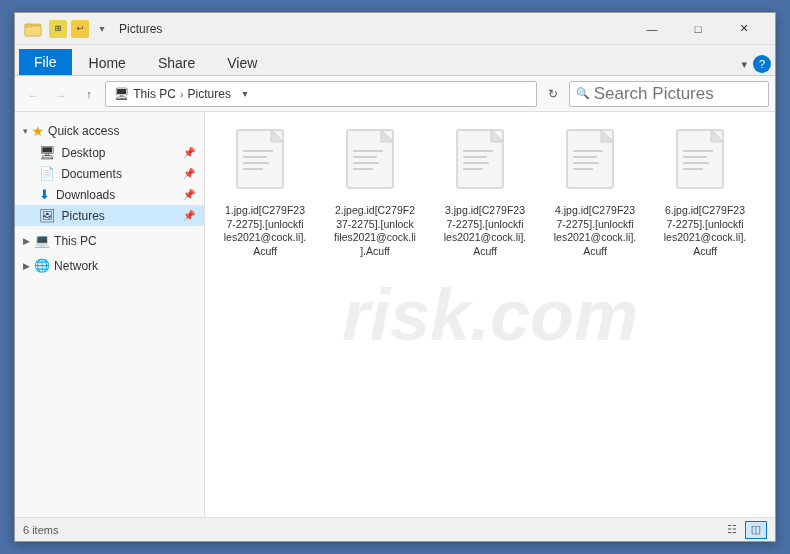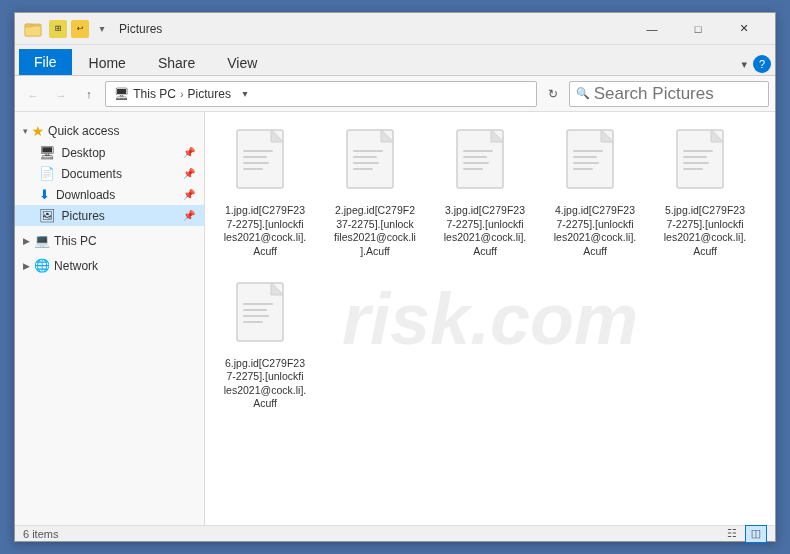--- a/index.html
+++ b/index.html
@@ -253,21 +253,21 @@
     }
     .file-icon svg { width: 64px; height: 72px; }
     .file-name {
       font-size: 10.5px;
       color: #333;
       line-height: 1.3;
       word-break: break-word;
     }
     
     .statusbar {
-      height: 16px;
+      height: 24px;
       background: #f0f0f0;
       border-top: 1px solid #ddd;
       display: flex;
       align-items: center;
       padding: 0 8px;
       font-size: 11px;
       color: #555;
     }
     .statusbar-right {
       margin-left: auto;
@@ -456,35 +456,20 @@
           <div class="file-item">
             <div class="file-icon"><svg viewBox="0 0 64 72" fill="none" xmlns="http://www.w3.org/2000/svg">
     <rect x="4" y="2" width="46" height="58" rx="2" fill="#f5f5f5" stroke="#d0d0d0" stroke-width="1.5"></rect>
     <path d="M38 2 L50 14" stroke="#d0d0d0" stroke-width="1.5"></path>
     <path d="M38 2 L38 14 L50 14" fill="#e0e0e0" stroke="#d0d0d0" stroke-width="1"></path>
     <rect x="10" y="22" width="30" height="2" rx="1" fill="#d0d0d0"></rect>
     <rect x="10" y="28" width="24" height="2" rx="1" fill="#d0d0d0"></rect>
     <rect x="10" y="34" width="26" height="2" rx="1" fill="#d0d0d0"></rect>
     <rect x="10" y="40" width="20" height="2" rx="1" fill="#d0d0d0"></rect>
   </svg></div>
-            <div class="file-name">5.jpg.id[C279F23
-7-2275].[unlockfi
-les2021@cock.li].
-Acuff</div>
-          </div>
-          <div class="file-item">
-            <div class="file-icon"><svg viewBox="0 0 64 72" fill="none" xmlns="http://www.w3.org/2000/svg">
-    <rect x="4" y="2" width="46" height="58" rx="2" fill="#f5f5f5" stroke="#d0d0d0" stroke-width="1.5"></rect>
-    <path d="M38 2 L50 14" stroke="#d0d0d0" stroke-width="1.5"></path>
-    <path d="M38 2 L38 14 L50 14" fill="#e0e0e0" stroke="#d0d0d0" stroke-width="1"></path>
-    <rect x="10" y="22" width="30" height="2" rx="1" fill="#d0d0d0"></rect>
-    <rect x="10" y="28" width="24" height="2" rx="1" fill="#d0d0d0"></rect>
-    <rect x="10" y="34" width="26" height="2" rx="1" fill="#d0d0d0"></rect>
-    <rect x="10" y="40" width="20" height="2" rx="1" fill="#d0d0d0"></rect>
-  </svg></div>
             <div class="file-name">6.jpg.id[C279F23
 7-2275].[unlockfi
 les2021@cock.li].
 Acuff</div>
           </div>
         </div>
     </div>
   </div>
 
   <div class="statusbar">

